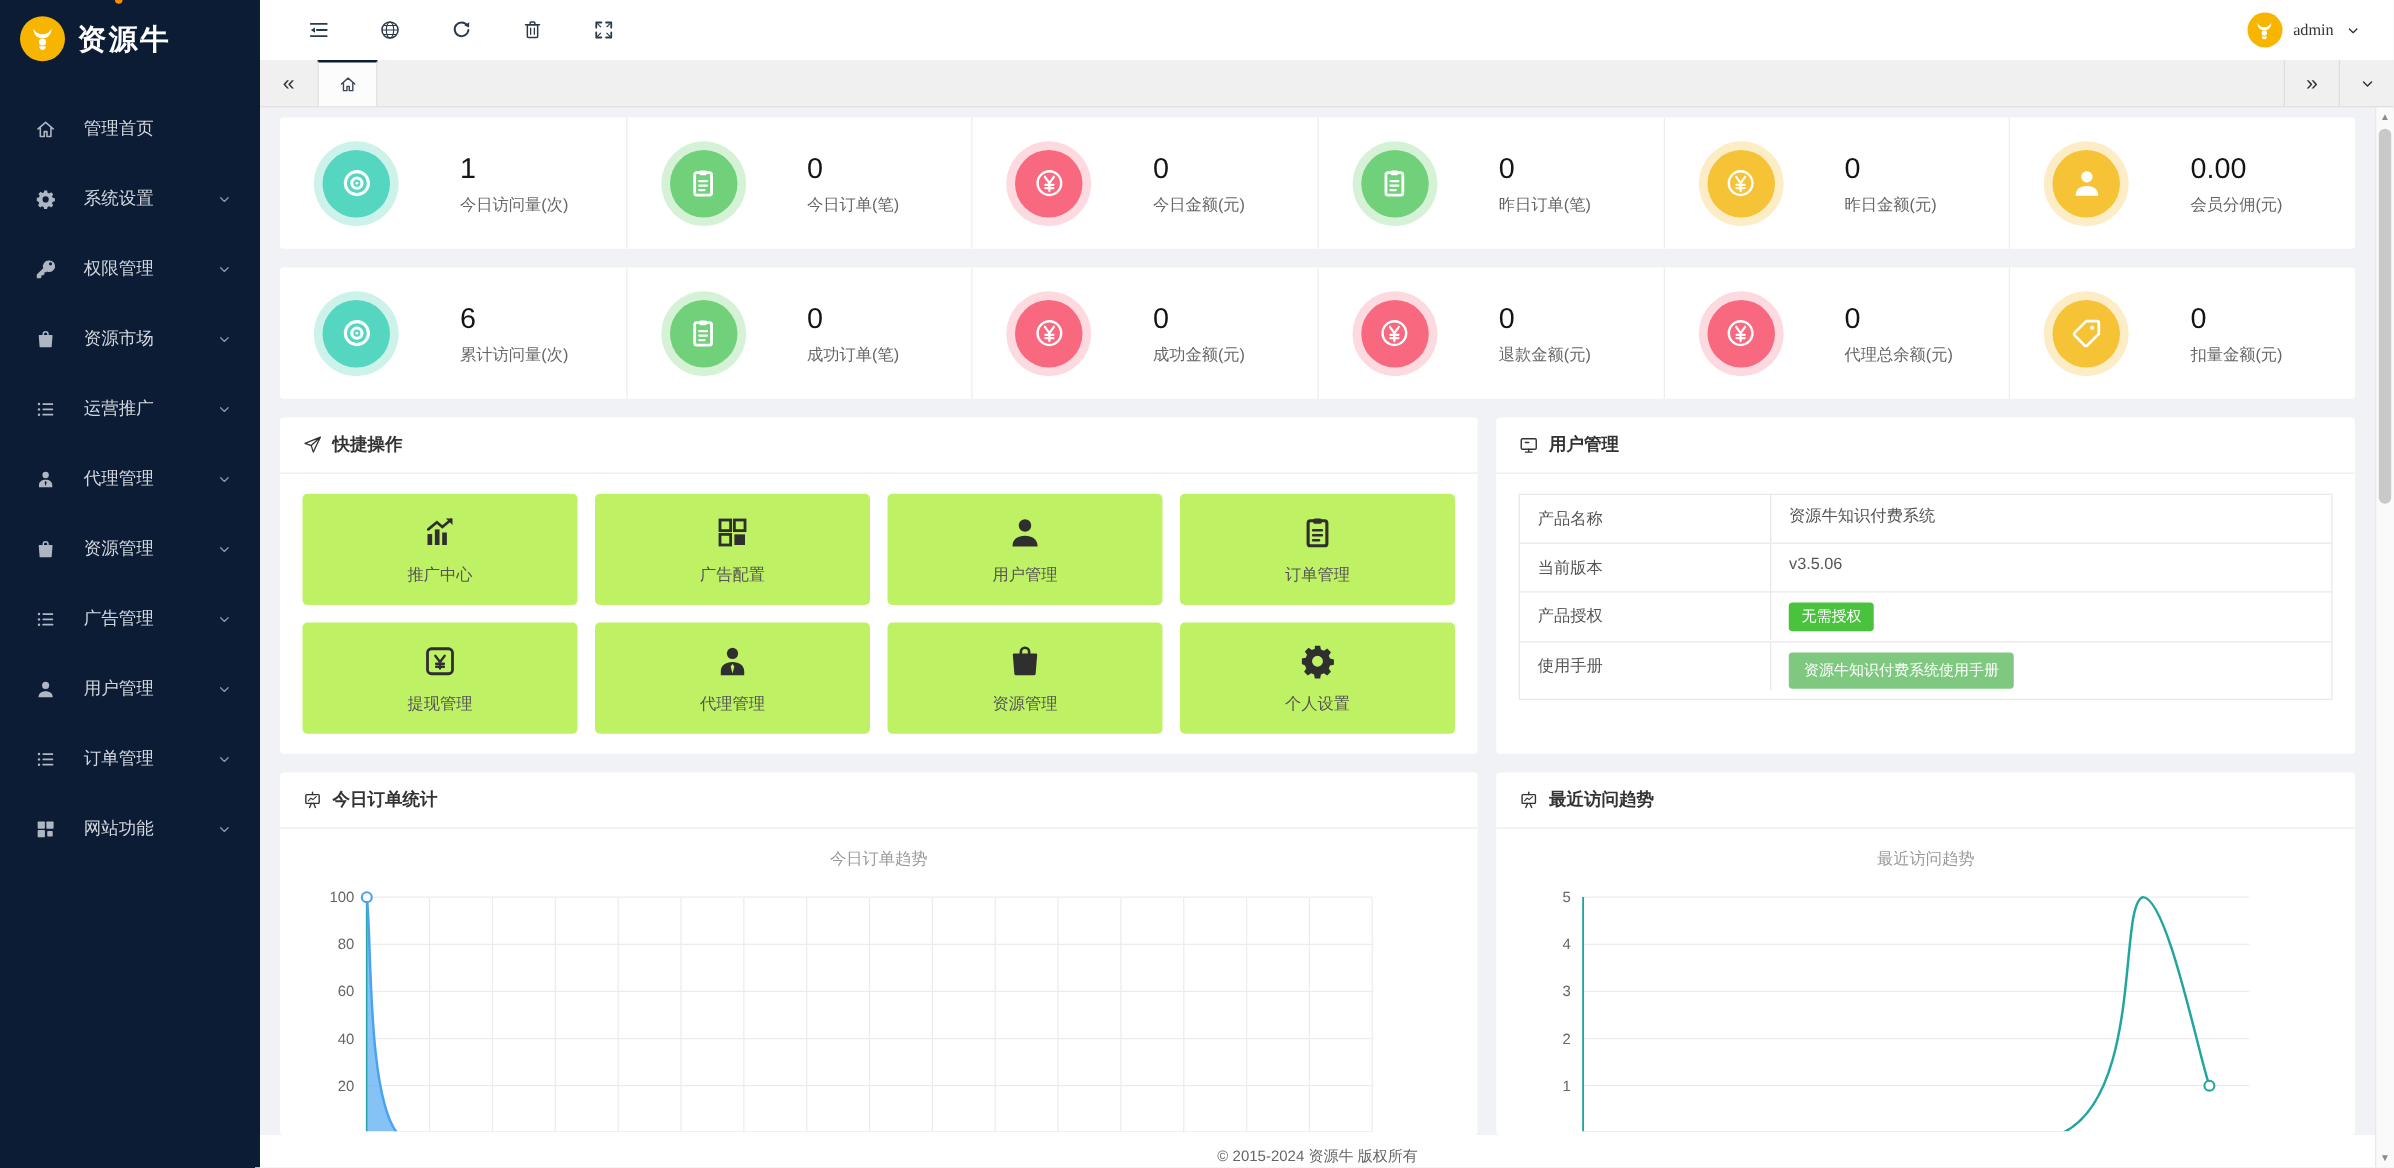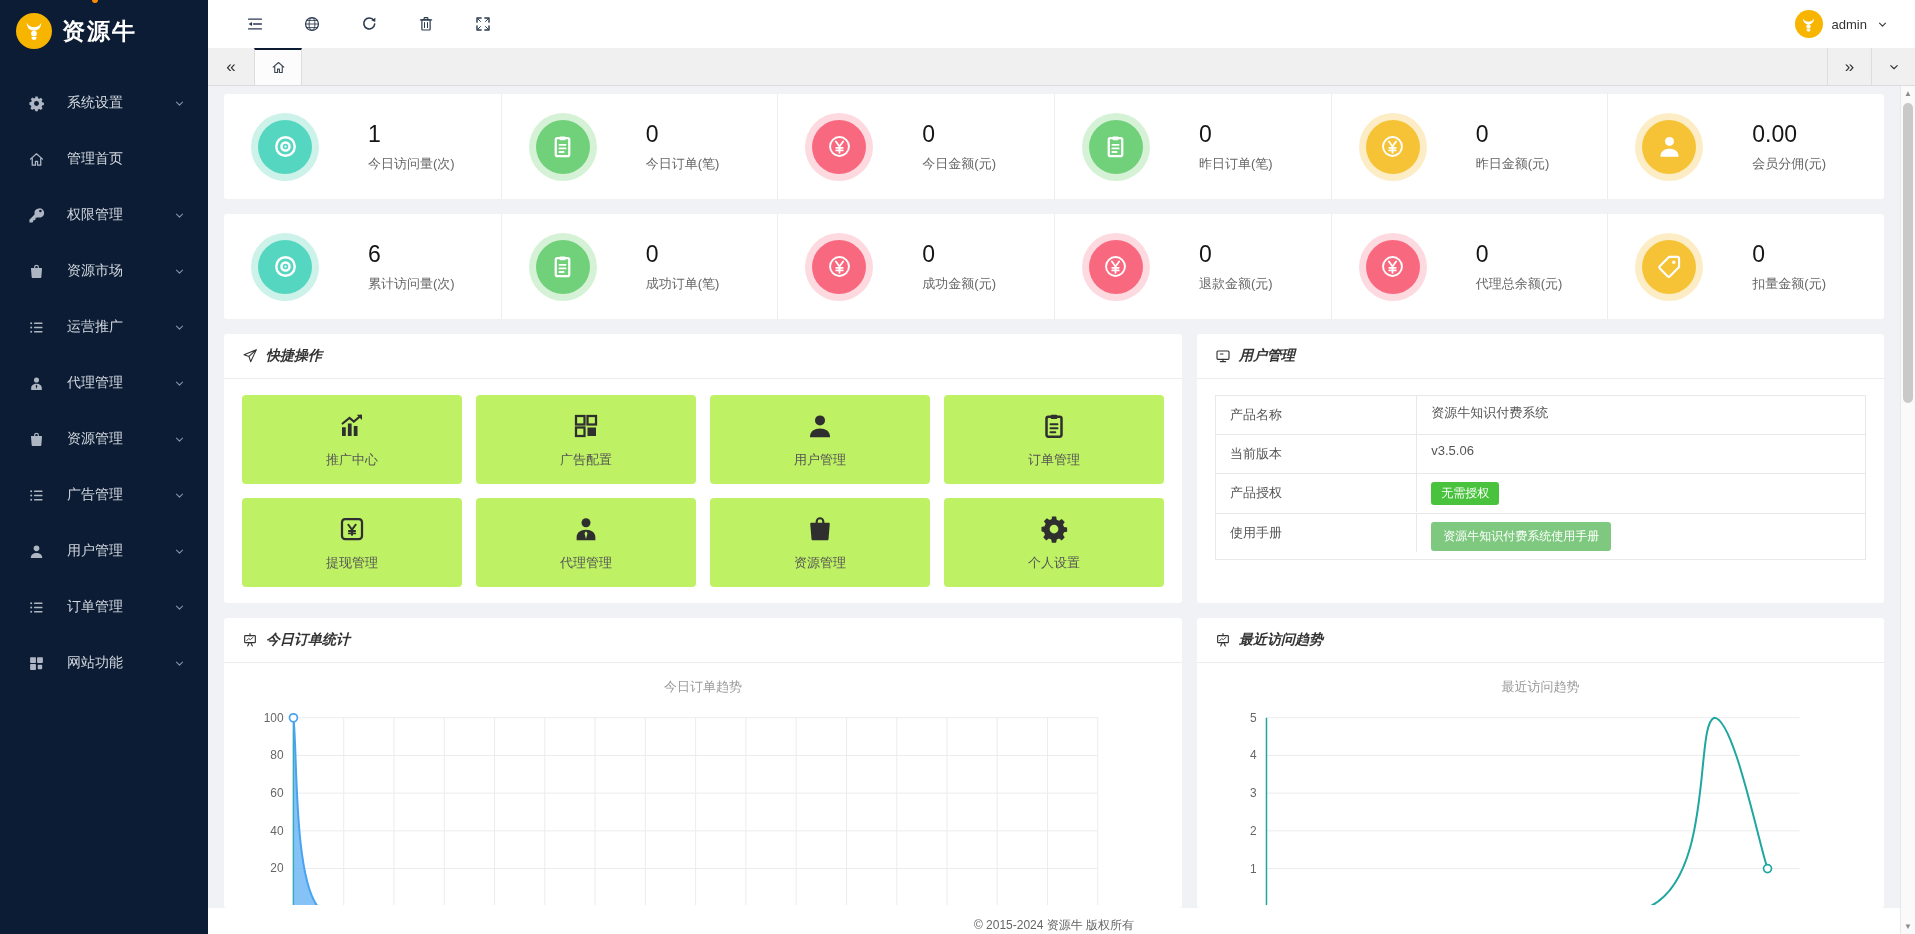--- a/index.html
+++ b/index.html
@@ -20,21 +20,21 @@
   .menu-item svg.mi { width:17px; height:17px; color:#aeb6c4; flex-shrink:0; }
   .menu-item .lbl { margin-left:22px; font-size:14px; color:#d3d8e0; flex:1; }
   .menu-item svg.chev { width:13px; height:13px; color:#8a93a5; }
 
   
   .main { flex:1; display:flex; flex-direction:column; position:relative; min-width:0; }
   .topbar { height:48px; background:#fff; display:flex; align-items:center; padding:0 26px 0 38px; }
   .tb-icons { display:flex; gap:39px; align-items:center; }
   .tb-icons svg { width:18px; height:18px; color:var(--topbar_icon); cursor:pointer; }
   .tb-spacer { flex:1; }
-  .user { display:flex; align-items:center; gap:9px; cursor:pointer; }
+  .user { display:flex; align-items:center; gap:9px; cursor:pointer;font-family:Liberation Serif, serif; }
   .avatar { width:28px; height:28px; border-radius:50%; background:var(--accent);
     display:flex; align-items:center; justify-content:center; }
   .avatar svg { width:17px; height:17px; color:#fff; }
   .user .uname { font-size:13px; color:#333; }
   .user svg.chev { width:13px; height:13px; color:#333; }
 
   .tabbar { height:38px; background:#f0f0f0; border-bottom:1px solid #dcdcdc; display:flex; align-items:stretch; }
   .tab-ctl { width:46px; display:flex; align-items:center; justify-content:center;
     font-size:17px; color:#333; cursor:pointer; user-select:none; }
   .tab-home { width:48px; background:#fcfcfc; border-top:2px solid var(--sidebar_bg);
@@ -63,21 +63,21 @@
   .stat-txt { margin-left:56px; }
   .stat-val { font-size:23px; color:#141414; }
   .stat-lbl { font-size:13px; color:#666; margin-top:7px; }
 
   
   .cols { display:grid; grid-template-columns:calc(58.2% - 8px) calc(41.8% - 7px); gap:15px; margin-bottom:15px; }
   .panel { background:#fff; border-radius:3px; }
   .panel-h { height:45px; display:flex; align-items:center; gap:8px; padding:0 18px;
     border-bottom:1px solid #ececec; }
   .panel-h svg { width:16px; height:16px; color:#333; }
-  .panel-h .pt { font-size:14px; font-weight:bold; color:#333;font-style:italic; }
+  .panel-h .pt { font-size:14px; font-weight:bold; color:#333; }
 
   .q-grid { padding:16px 18px; display:grid; grid-template-columns:repeat(4,1fr);
     grid-auto-rows:89px; gap:14px; }
   .q-btn { background:#bef264; border-radius:4px; display:flex; flex-direction:column;
     align-items:center; justify-content:center; gap:10px; cursor:pointer; }
   .q-btn svg { width:30px; height:30px; color:#2f2f2f; }
   .q-btn .ql { font-size:13px; color:#555; }
 
   .v-table { margin:16px 18px; border:1px solid #e8e8e8; }
   .v-row { display:flex; min-height:38px; align-items:flex-start; }
@@ -233,32 +233,32 @@
           <svg>
             <use href="#i-bull"></use>
           </svg>
         </span>
       <span class="brand-name">资源牛</span>
       <span class="brand-dot"></span>
     </div>
     <nav class="menu">
       <div class="menu-item">
         <svg class="mi">
+            <use href="#i-home"></use>
+          </svg>
+        <span class="lbl">管理首页</span>
+      </div>
+      <div class="menu-item">
+        <svg class="mi">
             <use href="#i-gear"></use>
           </svg>
         <span class="lbl">系统设置</span>
         <svg class="chev">
             <use href="#i-chevron"></use>
           </svg>
-      </div>
-      <div class="menu-item">
-        <svg class="mi">
-            <use href="#i-home"></use>
-          </svg>
-        <span class="lbl">管理首页</span>
       </div>
       <div class="menu-item">
         <svg class="mi">
             <use href="#i-key"></use>
           </svg>
         <span class="lbl">权限管理</span>
         <svg class="chev">
             <use href="#i-chevron"></use>
           </svg>
       </div>

